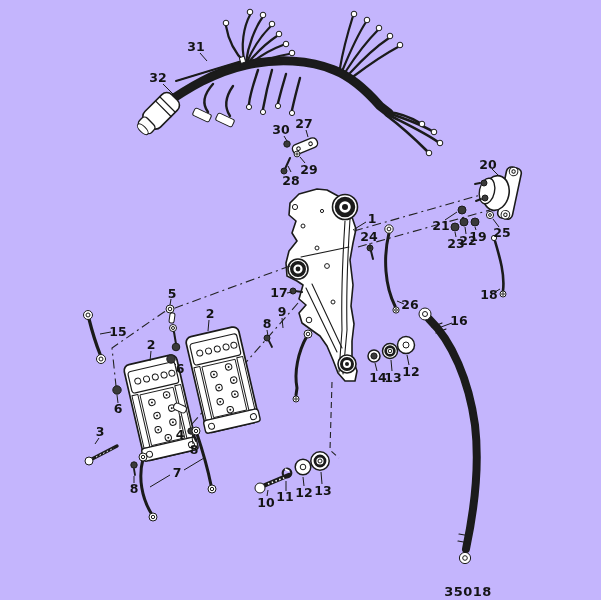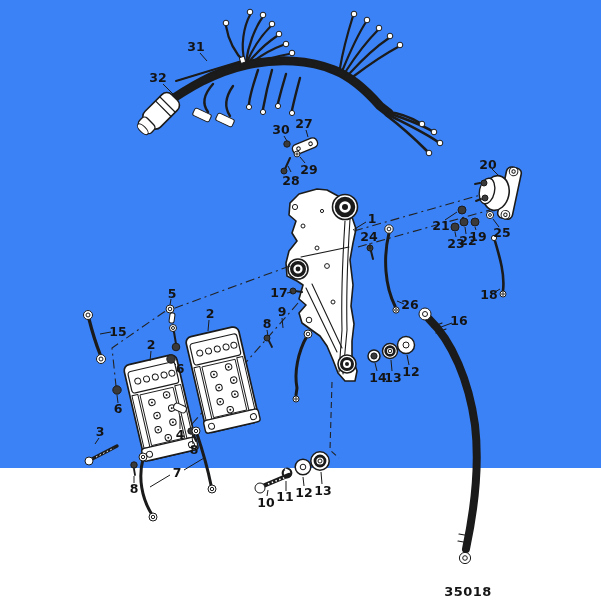--- a/index.html
+++ b/index.html
@@ -1,17 +1,17 @@
 <!DOCTYPE html>
 <html><head>
 <meta charset="utf-8">
 <style>
   html,body{margin:0;padding:0;background:#ffffff;}
   body{width:601px;height:600px;overflow:hidden;}
-  .canvas{position:relative;width:601px;height:468px;background:#3b82f6;}
+  .canvas{position:relative;width:601px;height:600px;background:#c4b5fd;}
   svg{display:block;}
   .callout{font:bold 12.5px "DejaVu Sans", sans-serif;fill:#141414;text-anchor:middle;}
   .dwg{font:bold 13px "DejaVu Sans", sans-serif;fill:#141414;text-anchor:middle;letter-spacing:.5px;}
   .ln{stroke:#1b1b1b;fill:none;stroke-linecap:round;stroke-linejoin:round;}
   .part{stroke:#1b1b1b;fill:#ffffff;stroke-linejoin:round;}
   .dark{stroke:#1b1b1b;fill:#3a3a3a;}
   .hole{stroke:#1b1b1b;fill:#ffffff;}
   .ldr{stroke:#1b1b1b;stroke-width:1;fill:none;}
   .dash{stroke:#222;stroke-width:1.1;fill:none;stroke-dasharray:9 4 2 4;}
   .dash2{stroke:#222;stroke-width:1.1;fill:none;stroke-dasharray:6 4;}

